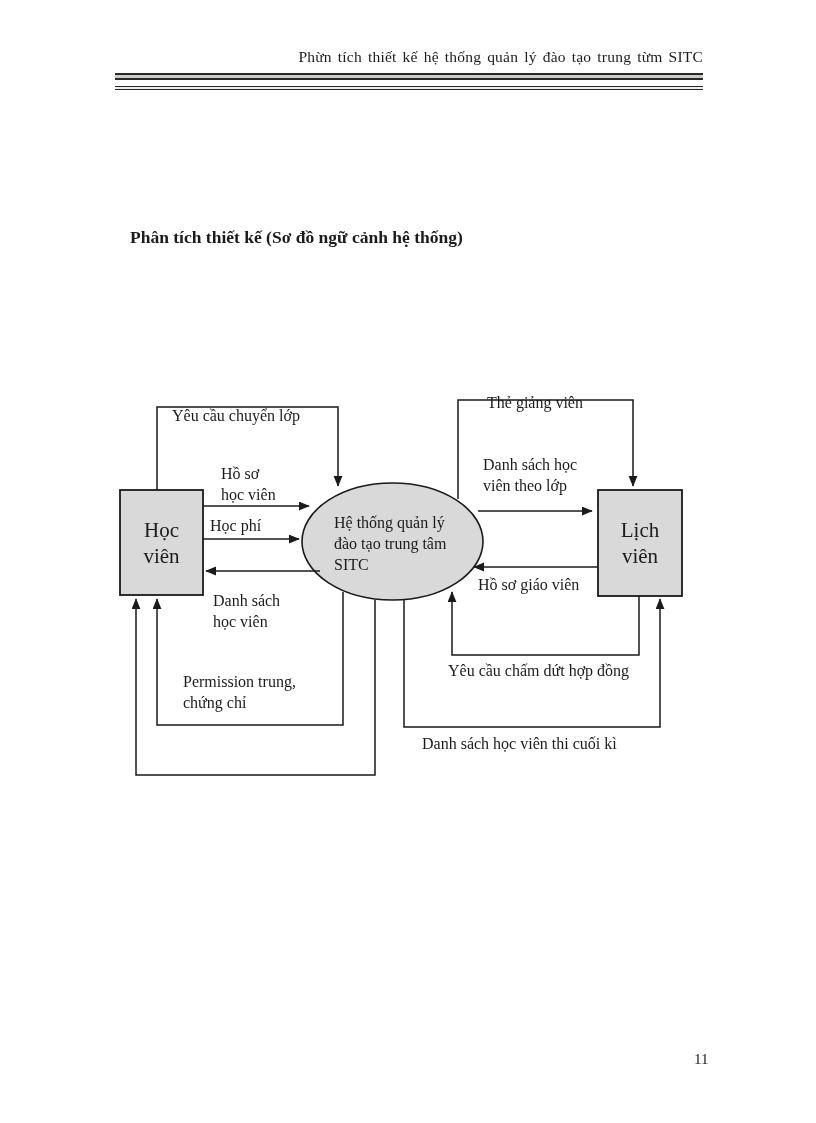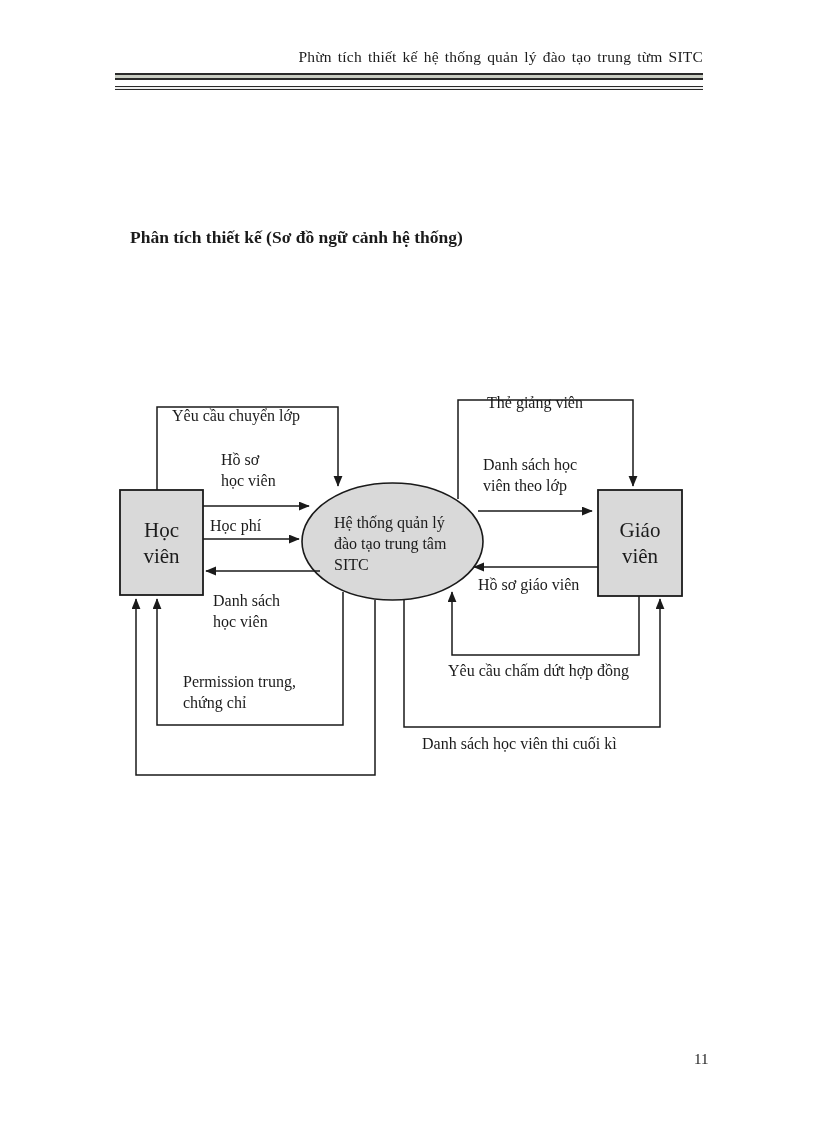--- a/index.html
+++ b/index.html
@@ -102,32 +102,32 @@
     <path d="M404,600 L404,727 L660,727 L660,599" fill="none" stroke="#1a1a1a" stroke-width="1.5" marker-end="url(#arrow)"></path>
     <path d="M343,592 L343,725 L157,725 L157,599" fill="none" stroke="#1a1a1a" stroke-width="1.5" marker-end="url(#arrow)"></path>
     <path d="M375,600 L375,775 L136,775 L136,599" fill="none" stroke="#1a1a1a" stroke-width="1.5" marker-end="url(#arrow)"></path>
   </svg>
 
   <div class="abs node-text" style="left:120px; top:490px; width:83px; height:105px;">
     <span>Học</span>
     <span>viên</span>
   </div>
   <div class="abs node-text" style="left:598px; top:490px; width:84px; height:106px;">
-    <span>Giáo</span>
+    <span>Lịch</span>
     <span>viên</span>
   </div>
   <div class="abs system-text" style="left:334px; top:500px;">
     <span style="display:block">Hệ thống quản lý</span>
     <span style="display:block">đào tạo trung tâm</span>
     <span style="display:block">SITC</span>
   </div>
 
   <div class="abs lbl" style="left:172px; top:377px;margin-top:28px;">Yêu cầu chuyển lớp</div>
 
-  <div class="abs lbl" style="left:221px; top:449px;">
+  <div class="abs lbl" style="left:221px; top:463px;">
     <span class="ln">Hồ sơ</span>
     <span class="ln">học viên</span>
   </div>
 
   <div class="abs lbl" style="left:210px; top:515px;">Học phí</div>
 
   <div class="abs lbl" style="left:213px; top:590px;">
     <span class="ln">Danh sách</span>
     <span class="ln">học viên</span>
   </div>

